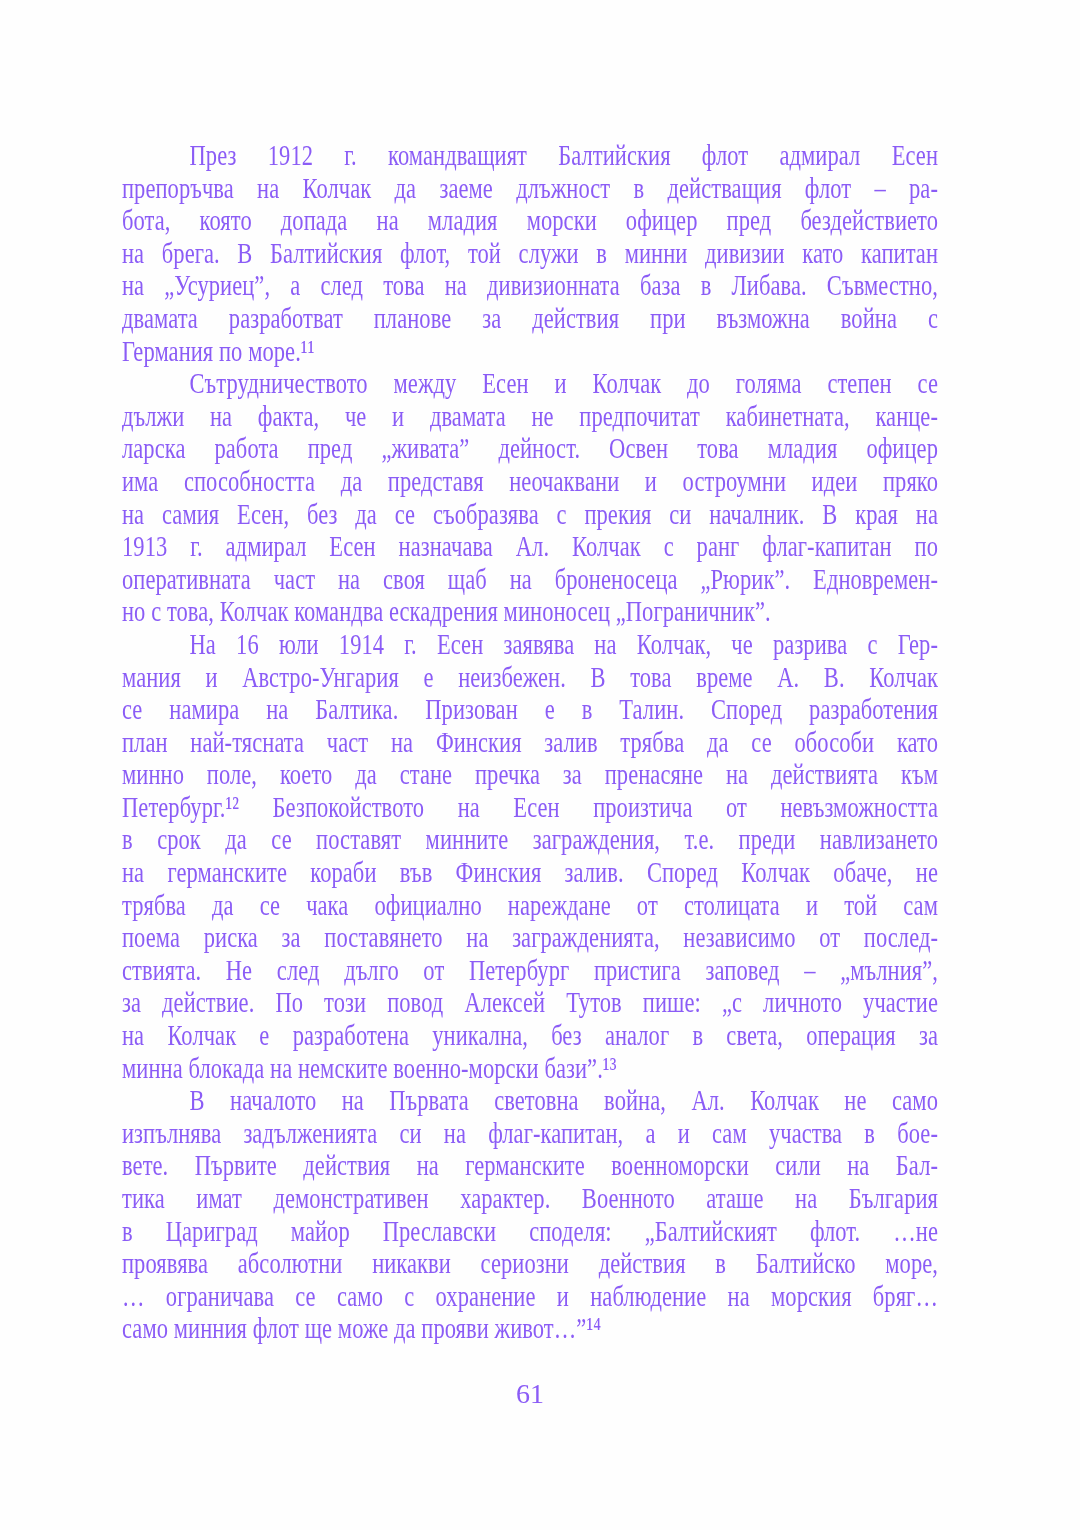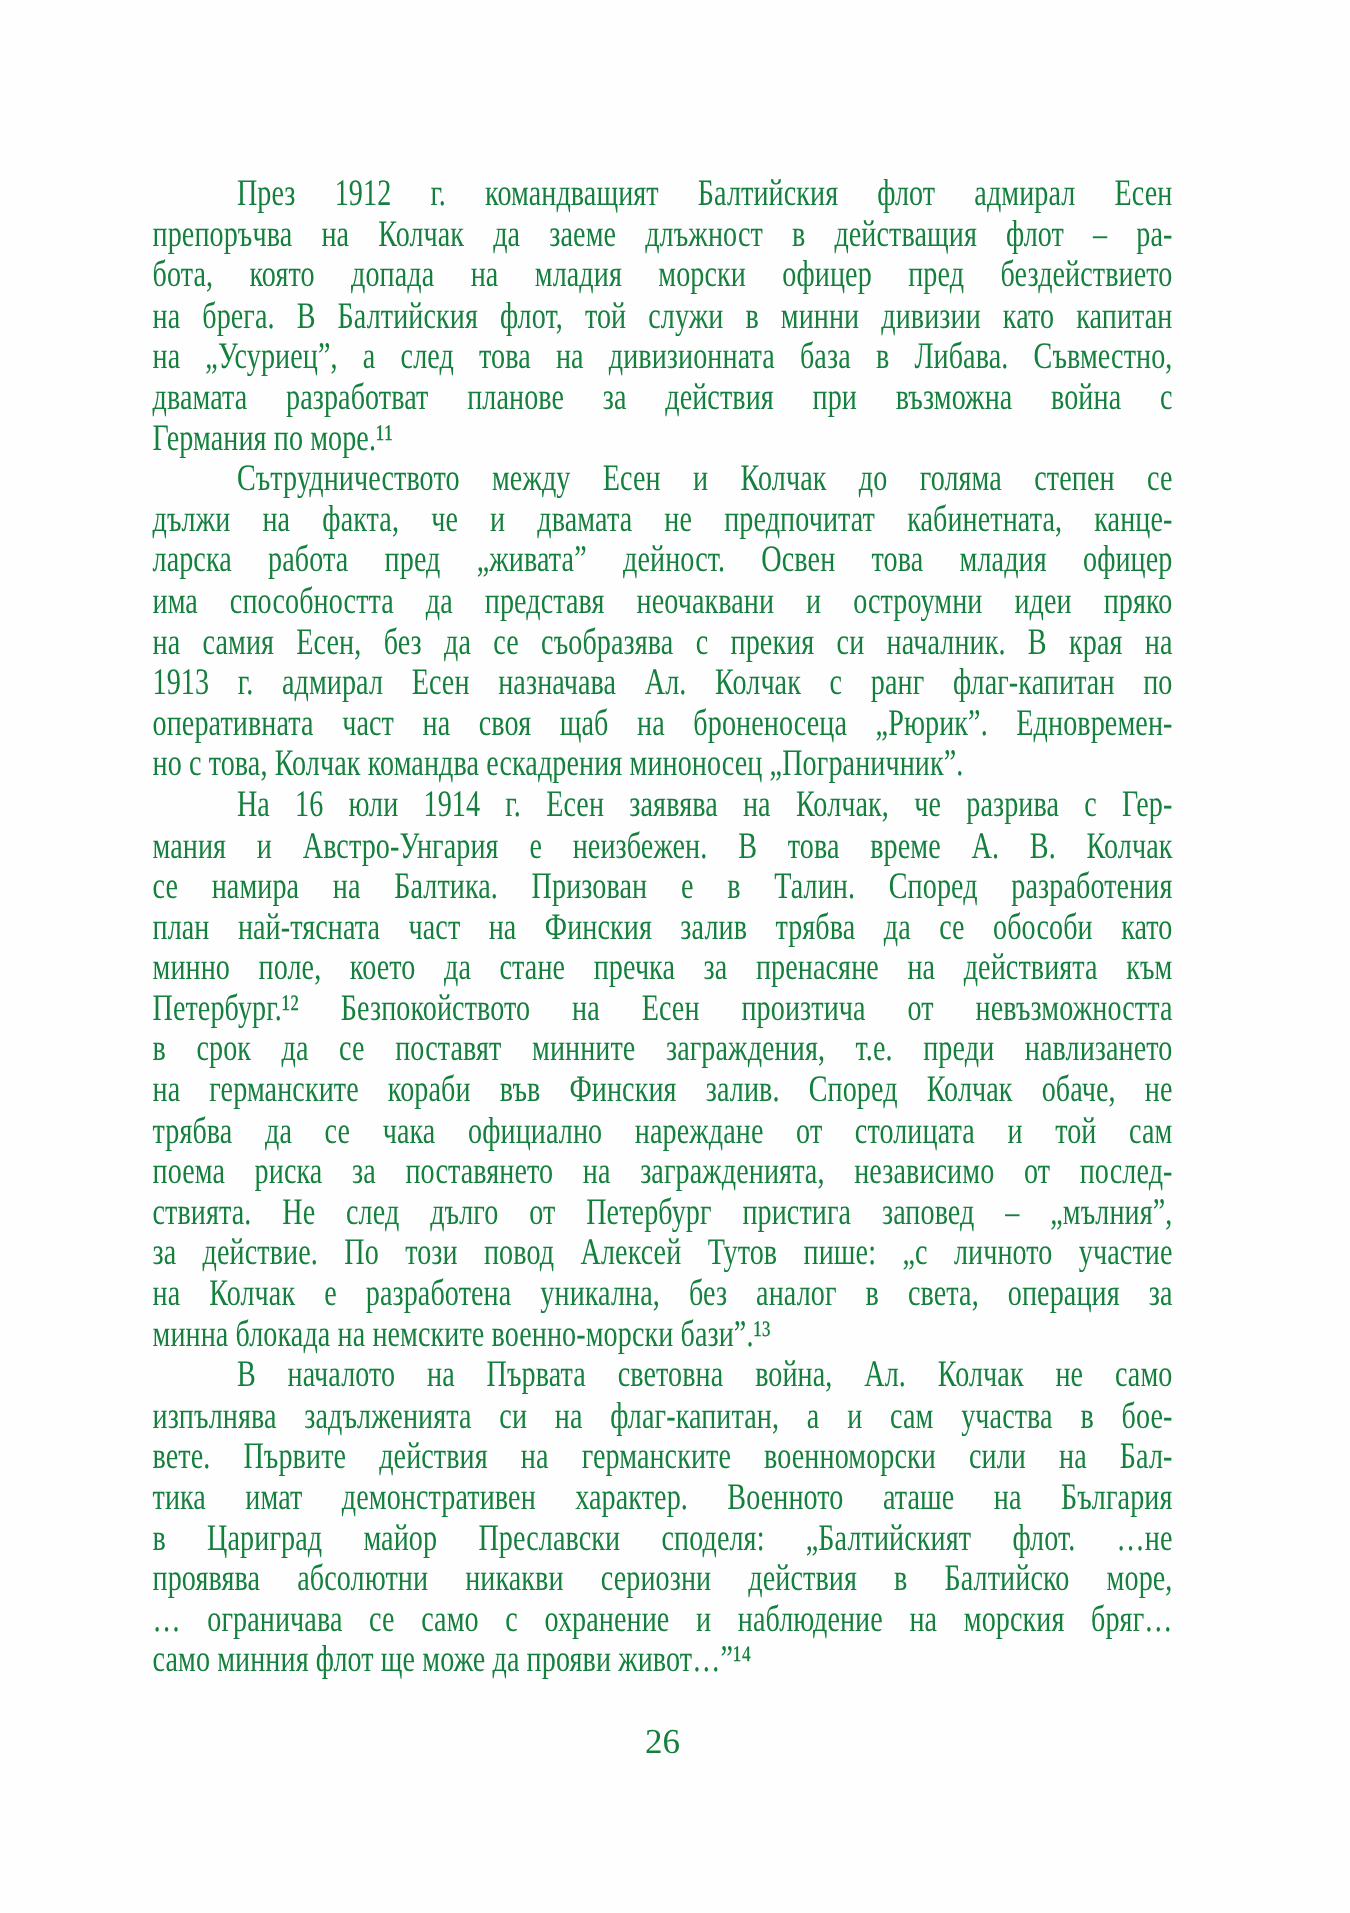--- a/index.html
+++ b/index.html
@@ -7,21 +7,21 @@
     padding: 0;
     background: #ffffff;
   }
   .page {
     position: relative;
     width: 1080px;
     height: 1530px;
     background: #fefefe;
     overflow: hidden;
     font-family: "Liberation Serif", "DejaVu Serif", serif;
-    color: #15803d;
+    color: #8b5cf6;
   }
   .text-block {
     position: absolute;
     left: 122px;
     top: 139px;
     width: 1088px;
     transform: scaleX(0.75);
     transform-origin: 0 0;
     font-size: 30px;
     line-height: 32.6px;
@@ -103,15 +103,15 @@
       <div class="line">вете. Първите действия на германските военноморски сили на Бал-</div>
       <div class="line">тика имат демонстративен характер. Военното аташе на България</div>
       <div class="line">в Цариград майор Преславски споделя: „Балтийският флот.  …не</div>
       <div class="line">проявява абсолютни никакви сериозни действия в Балтийско море,</div>
       <div class="line">… ограничава се само с охранение и наблюдение на морския бряг…</div>
       <div class="line last">само минния флот ще може да прояви живот…”¹⁴</div>
     </div>
 
   </div>
 
-  <div class="page-number">26</div>
+  <div class="page-number">61</div>
 
 </div>
 
 </body></html>

